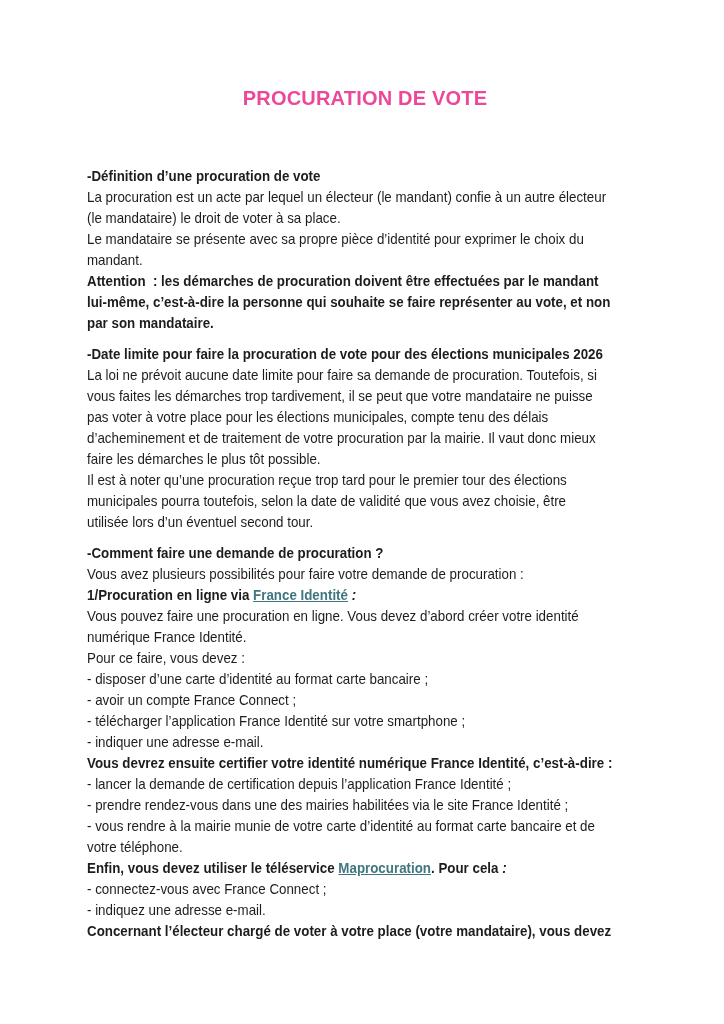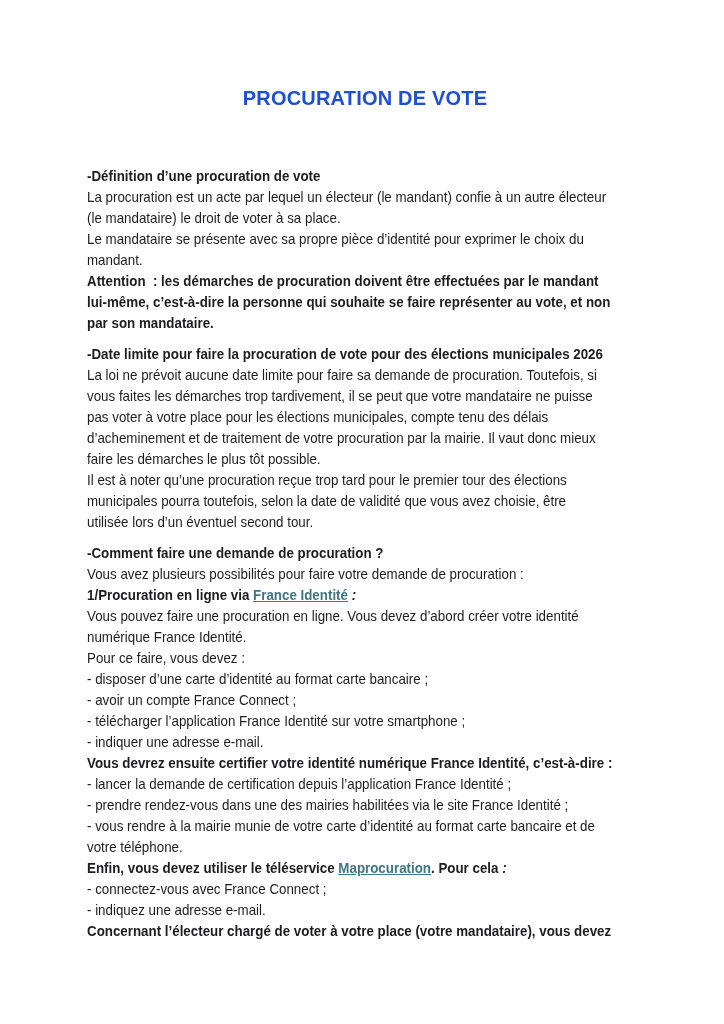--- a/index.html
+++ b/index.html
@@ -22,21 +22,21 @@
     color:var(--text-color);
   }
   .doc-title{
     width:556px;
     margin:0 0 56px 0;
     text-align:center;
     font-size:20px;
     line-height:24px;
     font-weight:700;
     letter-spacing:0.2px;
-    color:#1d4ed8;
+    color:#ec4899;
   }
   .content{
     width:680px;
     transform:scaleX(0.92);
     transform-origin:0 0;
     font-size:14.5px;
     line-height:21px;
     color:var(--text-color);
   }
   .section{margin:0 0 10px 0;}

